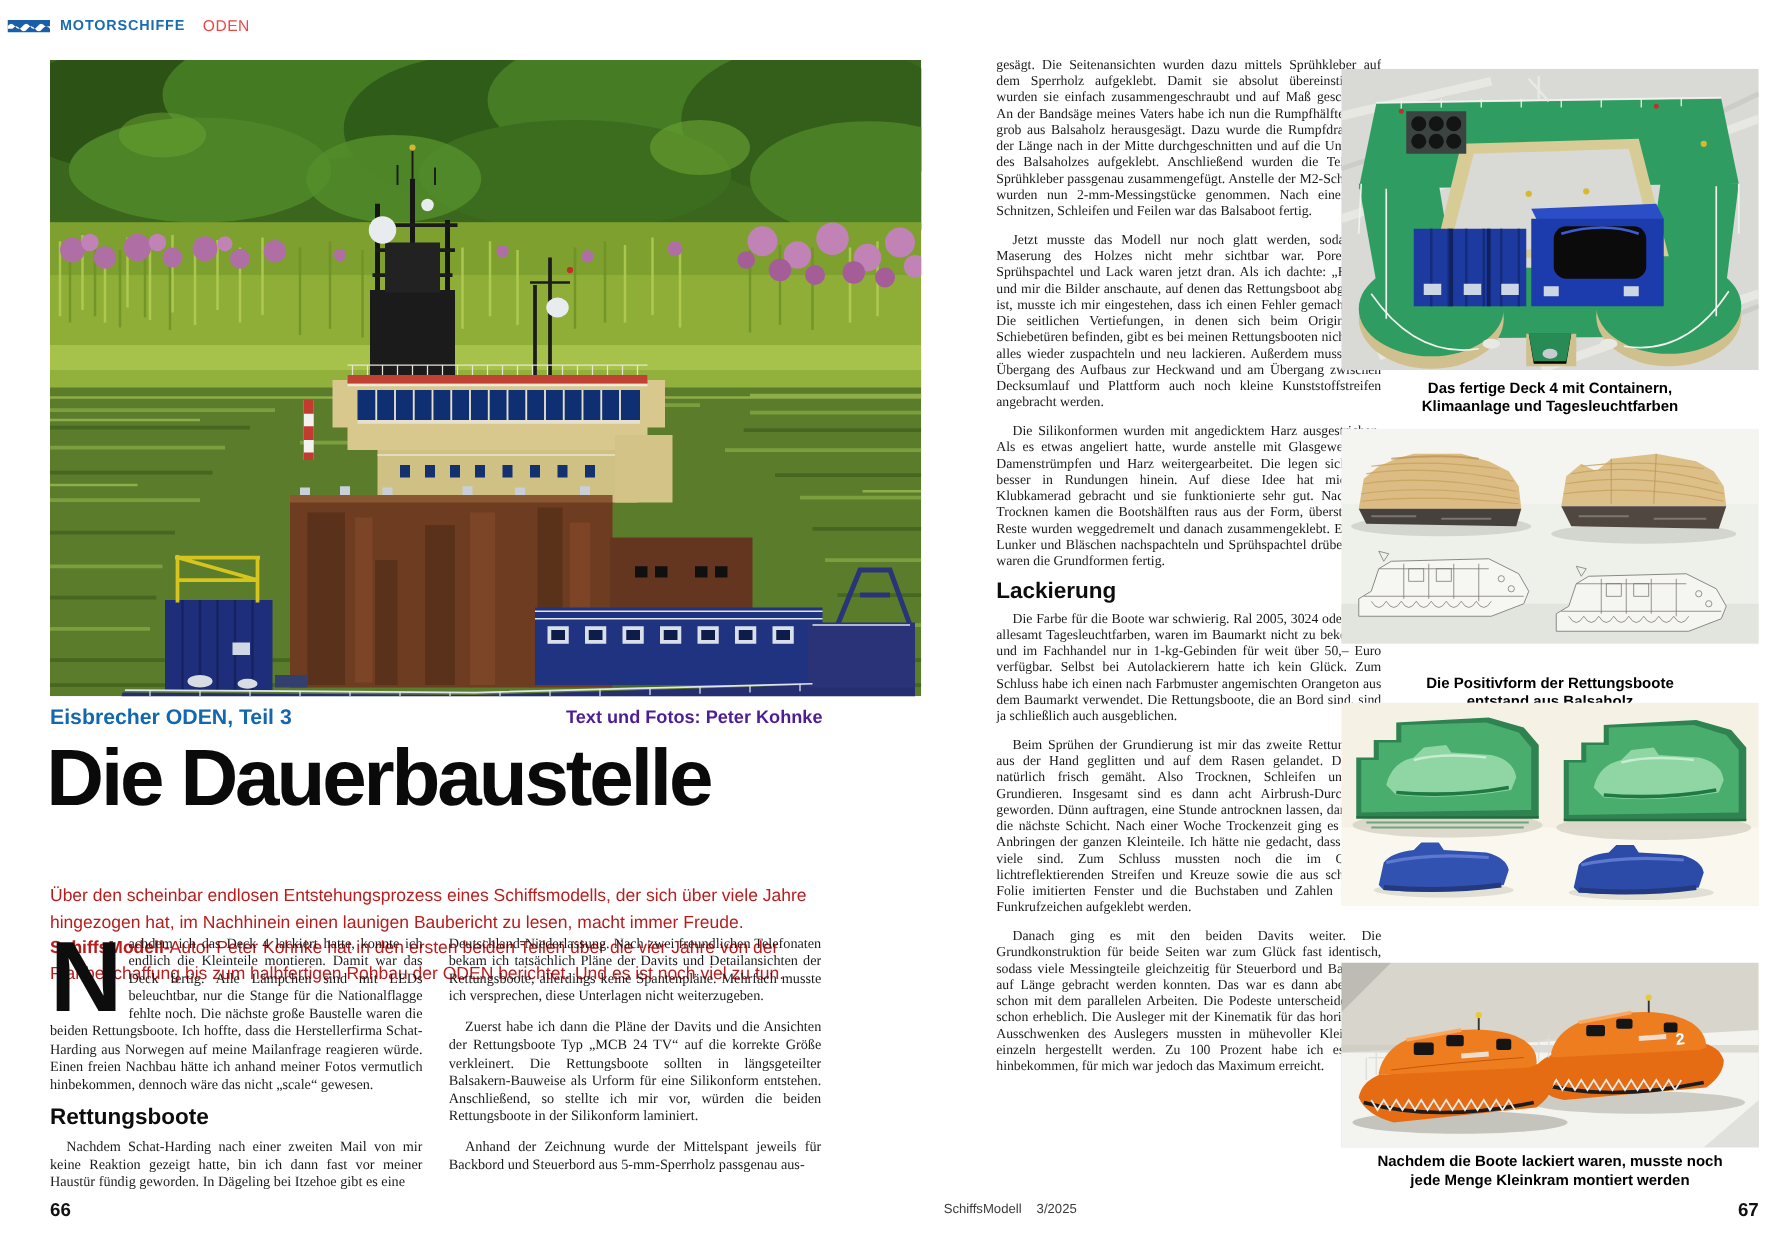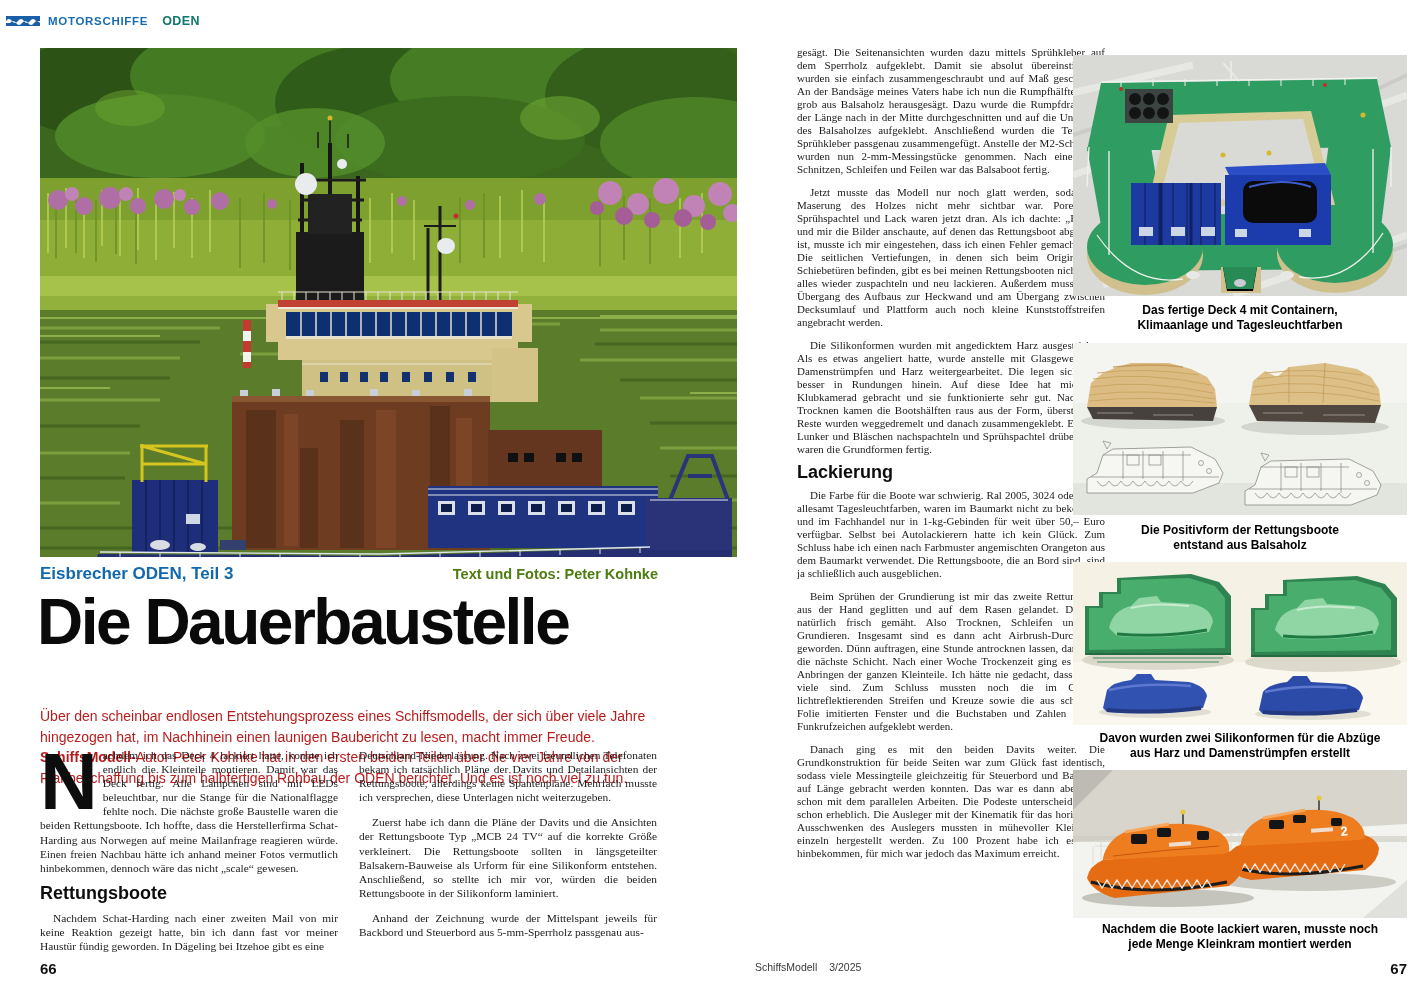--- a/index.html
+++ b/index.html
@@ -2,24 +2,24 @@
 <html lang="de"><head>
 <meta charset="utf-8">
 <style>
   html,body{margin:0;padding:0;background:#fff;}
   .page{position:relative;width:1414px;height:1000px;background:#ffffff;overflow:hidden;
         font-family:"Liberation Sans",sans-serif;}
   .abs{position:absolute;}
   
   .kicker-bar{top:14px;left:6px;display:flex;align-items:center;gap:8px;}
   .brand{font-weight:bold;font-size:11.5px;letter-spacing:.7px;color:#1a6cb0;}
-  .brand-title{font-weight:bold;font-size:12.5px;letter-spacing:.4px;color:#0f766e;margin-left:6px;}
+  .brand-title{font-weight:normal;font-size:12.5px;letter-spacing:.4px;color:#ef4444;margin-left:6px;}
   
   .kicker{top:564px;left:40px;font-weight:bold;font-size:17px;color:#1268ae;}
-  .byline{top:566px;left:40px;width:618px;text-align:right;font-weight:bold;font-size:14.5px;color:#4d7c0f;}
+  .byline{top:566px;left:40px;width:618px;text-align:right;font-weight:bold;font-size:14.5px;color:#4c1d95;}
   .headline{top:590px;left:37px;width:705px;font-weight:bold;font-size:64px;line-height:64px;
             letter-spacing:-2.5px;color:#0a0a0a;white-space:nowrap;}
   .intro{top:706px;left:40px;width:622px;font-size:14px;line-height:20.5px;color:#b91c1c;}
   .intro b{font-weight:bold;}
   
   .bodycol{font-family:"Liberation Serif",serif;text-align:justify;color:#1a1a1a;overflow:hidden;}
   .leftcol{font-size:11.4px;line-height:14.1px;}
   .rightcol{font-size:11px;line-height:13px;}
   .bodycol p{margin:0 0 11px 0;}
   .rightcol p{margin:0 0 10px 0;}
@@ -397,21 +397,21 @@
         <rect x="212" y="124" width="12" height="10"></rect>
           <rect x="234" y="124" width="12" height="10"></rect>
         <path d="M182,150 q6,10 12,0 q6,10 12,0 q6,10 12,0 q6,10 12,0 q6,10 12,0 q6,10 12,0 q6,10 12,0 q6,10 12,0"></path>
         <path d="M176,146 H304 M188,124 H276"></path>
         <circle cx="286" cy="132" r="2.5"></circle>
           <circle cx="294" cy="140" r="2.5"></circle>
         <path d="M192,118 L188,110 L196,112 Z"></path>
       </g>
     </svg>
   </div>
-  <div class="abs caption" style="top:523px;left:1073px;">
+  <div class="abs caption" style="top:539px;left:1073px;">
     <div>Die Positivform der Rettungsboote</div>
     <div>entstand aus Balsaholz</div>
   </div>
 
   <div class="abs photo" style="top:562px;left:1073px;">
     <svg width="334" height="163" viewBox="0 0 334 163">
       <rect width="334" height="163" fill="#f5f1e4"></rect>
       <rect y="100" width="334" height="63" fill="#f9f7ee"></rect>
       <ellipse cx="85" cy="98" rx="76" ry="10" fill="#c9c7b8" opacity=".6"></ellipse>
       <ellipse cx="250" cy="100" rx="78" ry="10" fill="#c9c7b8" opacity=".6"></ellipse>
@@ -433,24 +433,20 @@
       <path d="M224,48 Q246,42 282,46" stroke="#c8eccf" stroke-width="2" fill="none"></path>
       <path d="M178,94 H324" stroke="#256b41" stroke-width="2"></path>
 
       <path d="M30,146 L34,128 Q40,120 58,118 L64,112 L78,112 L82,118 L116,120 Q132,124 134,134 L130,146 Q80,154 34,150 Z" fill="#3252b2"></path>
       <path d="M36,128 Q70,120 118,124" stroke="#5d79cf" stroke-width="2.5" fill="none"></path>
       <path d="M34,148 Q82,152 128,146" stroke="#233a80" stroke-width="4" fill="none"></path>
       <path d="M186,148 L190,130 Q196,122 214,120 L220,114 L234,114 L238,120 L272,122 Q288,126 290,136 L286,148 Q236,156 190,152 Z" fill="#2c4aa8"></path>
       <path d="M192,130 Q226,122 274,126" stroke="#5d79cf" stroke-width="2.5" fill="none"></path>
       <path d="M190,150 Q238,154 284,148" stroke="#233a80" stroke-width="4" fill="none"></path>
     </svg>
-  </div>
-  <div class="abs caption" style="top:731px;left:1073px;">
-    <div>Davon wurden zwei Silikonformen für die Abzüge</div>
-    <div>aus Harz und Damenstrümpfen erstellt</div>
   </div>
 
   <div class="abs photo" style="top:770px;left:1073px;">
     <svg width="334" height="148" viewBox="0 0 334 148">
       <rect width="334" height="148" fill="#d8d5cc"></rect>
       <polygon points="0,72 334,54 334,148 0,148" fill="#f3f3ef"></polygon>
       <rect y="66" width="334" height="6" fill="#ccc9c0" opacity=".6"></rect>
       <polygon points="0,0 40,0 0,40" fill="#000" opacity=".12"></polygon>
       <polygon points="334,148 334,110 290,148" fill="#000" opacity=".08"></polygon>
       <ellipse cx="95" cy="128" rx="86" ry="9" fill="#c4c4bd"></ellipse>

